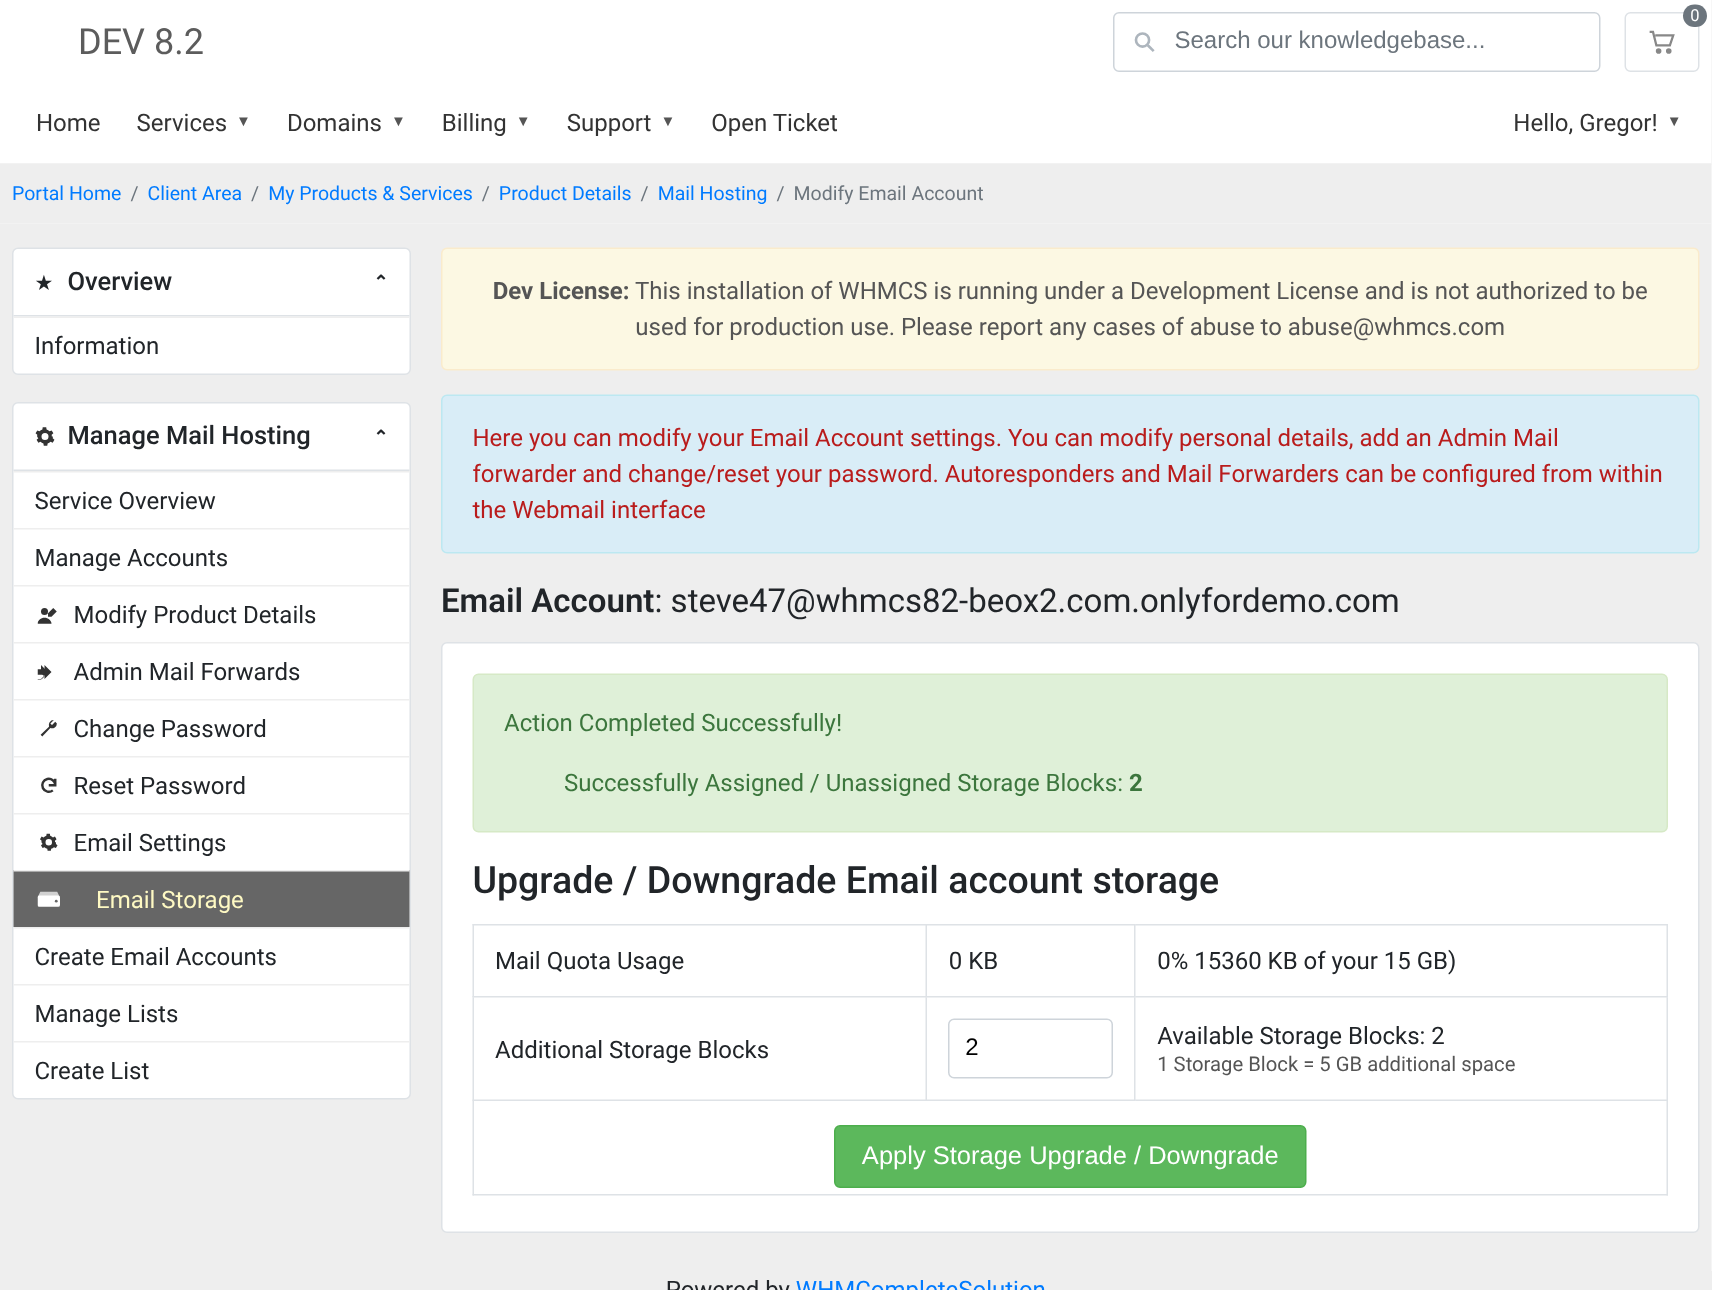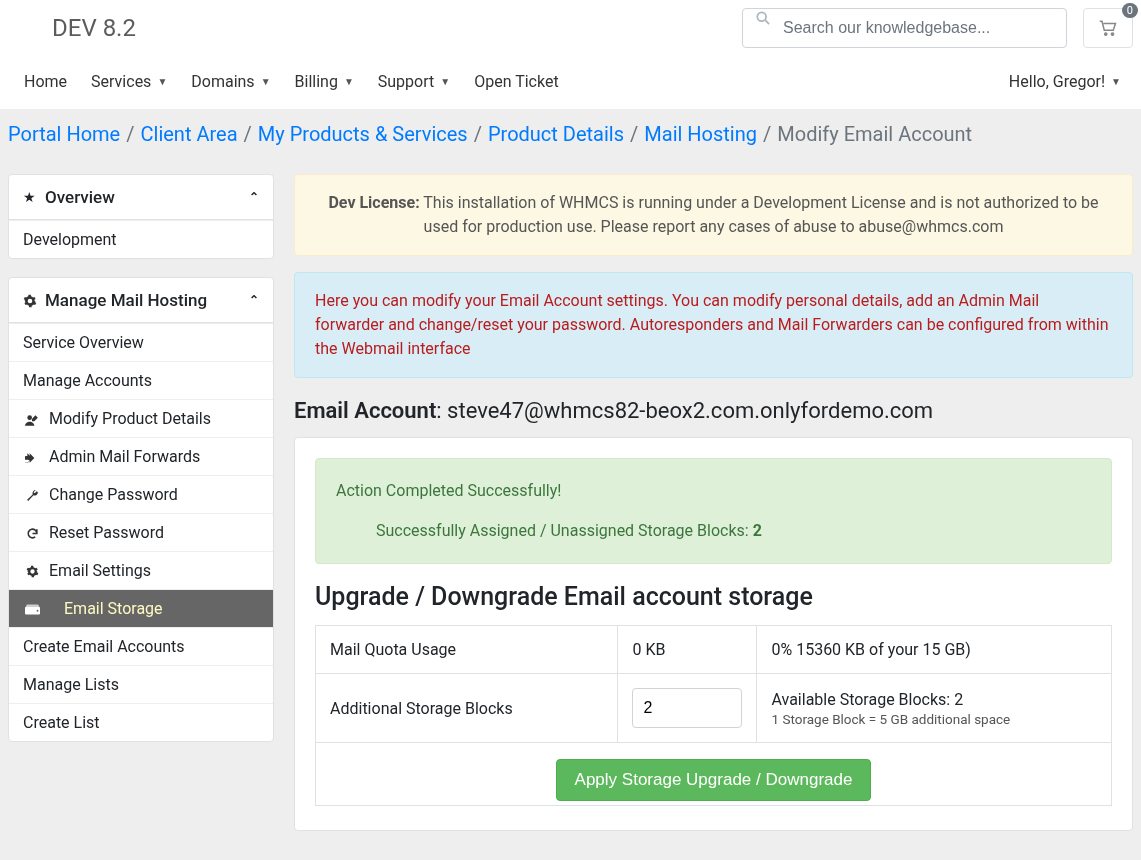--- a/index.html
+++ b/index.html
@@ -1,34 +1,34 @@
 <!DOCTYPE html>
 <html><head>
 <meta charset="utf-8">
 <style>
   * { box-sizing: border-box; margin: 0; padding: 0; }
   body { font-family: -apple-system, BlinkMacSystemFont, "Segoe UI", Roboto, "Helvetica Neue", Arial, sans-serif; font-size: 16px; color: #212529; background: #fff; }
   a { color: #007bff; text-decoration: none; }
   
   .topbar { display: flex; align-items: center; padding: 8px 8px 8px 8px; margin-left: 44px; }
   .brand { font-size: 24px; color: #5c5c5c; padding-left: 0; flex: 1; }
-  .search-group { display: flex; border: 1px solid #ced4da; border-radius: 4px; width: 325px; height: 40px; margin-right: 16px; background:#fff; }
+  .search-group { display: flex; align-items: center; border: 1px solid #ced4da; border-radius: 4px; width: 325px; height: 40px; margin-right: 16px; background:#fff; }
   .search-group .sicon { width: 40px; text-align: center; color: #adb5bd; font-size: 14px; }
   .search-group input { border: none; outline: none; flex: 1; font-size: 16px; color: #495057; background: transparent; padding-right: 8px; }
   .search-group input::placeholder { color: #6c757d; }
   .cart-btn { width: 50px; height: 40px; border: 1px solid #dee2e6; border-radius: 4px; background: #fff; display: flex; align-items: center; justify-content: center; position: relative; color:#6c757d; }
   .cart-badge { position: absolute; top: -6px; right: -6px; background: #6c757d; color: #fff; border-radius: 8px; font-size: 11px; padding: 1px 5px; }
 
   .mainnav { display: flex; padding: 10px 8px 12px 24px; }
   .mainnav .navlink { color: #333; padding: 6px 12px; font-size: 16px; cursor: pointer; display:flex; align-items:center; gap:6px;}
   .mainnav .navlink.first { padding-left: 0; }
   .mainnav .spacer { flex: 1; }
   .caret { font-size: 10px; color:#555; }
 
-  .breadcrumb { background: #eeeeee; padding: 12px 8px; display: flex; flex-wrap: wrap; gap: 6px; font-size: 20px; border-top:1px solid #eee;}
+  .breadcrumb { background: #eeeeee; padding: 12px 8px; display: flex; flex-wrap: wrap; gap: 6px; font-size: 13px; border-top:1px solid #eee;}
   .breadcrumb .crumb-link { color: #007bff; }
   .breadcrumb .sep { color: #6c757d; }
   .breadcrumb .crumb-active { color: #6c757d; }
 
   .page { display: flex; gap: 20px; padding: 16px 8px 12px 8px; background: #eeeeee; align-items:flex-start;}
   .sidebar { width: 266px; flex: 0 0 266px; }
   .panel { background: #fff; border: 1px solid #dee2e6; border-radius: 4px; margin-bottom: 18px; }
   .panel-head { display: flex; align-items: center; padding: 12px 14px; font-size: 17px; border-bottom: 1px solid #dee2e6; cursor:pointer; font-weight:500;}
   .panel-head .hicon { width: 22px; font-size:14px; }
   .panel-head .htext { flex: 1; }
@@ -134,21 +134,21 @@
 <div class="page">
 
   <div class="sidebar">
     <div class="panel">
       <div class="panel-head">
         <span class="hicon">★</span>
         <span class="htext">Overview</span>
         <span class="chev">⌃</span>
       </div>
       <div class="panel-item noicon">
-        <span>Development</span>
+        <span>Information</span>
       </div>
     </div>
 
     <div class="panel">
       <div class="panel-head">
         <span class="hicon">
           <svg width="14" height="14" viewBox="0 0 24 24" fill="#333">
               <path d="M12 8a4 4 0 100 8 4 4 0 000-8zm9 4a9 9 0 01-.2 2l2 1.6-2 3.4-2.4-1a9 9 0 01-3.4 2l-.4 2.6h-4l-.4-2.6a9 9 0 01-3.4-2l-2.4 1-2-3.4 2-1.6A9 9 0 013 12a9 9 0 01.2-2l-2-1.6 2-3.4 2.4 1a9 9 0 013.4-2L9.4 1.4h4l.4 2.6a9 9 0 013.4 2l2.4-1 2 3.4-2 1.6c.1.7.2 1.3.2 2z"></path>
             </svg>
         </span>

